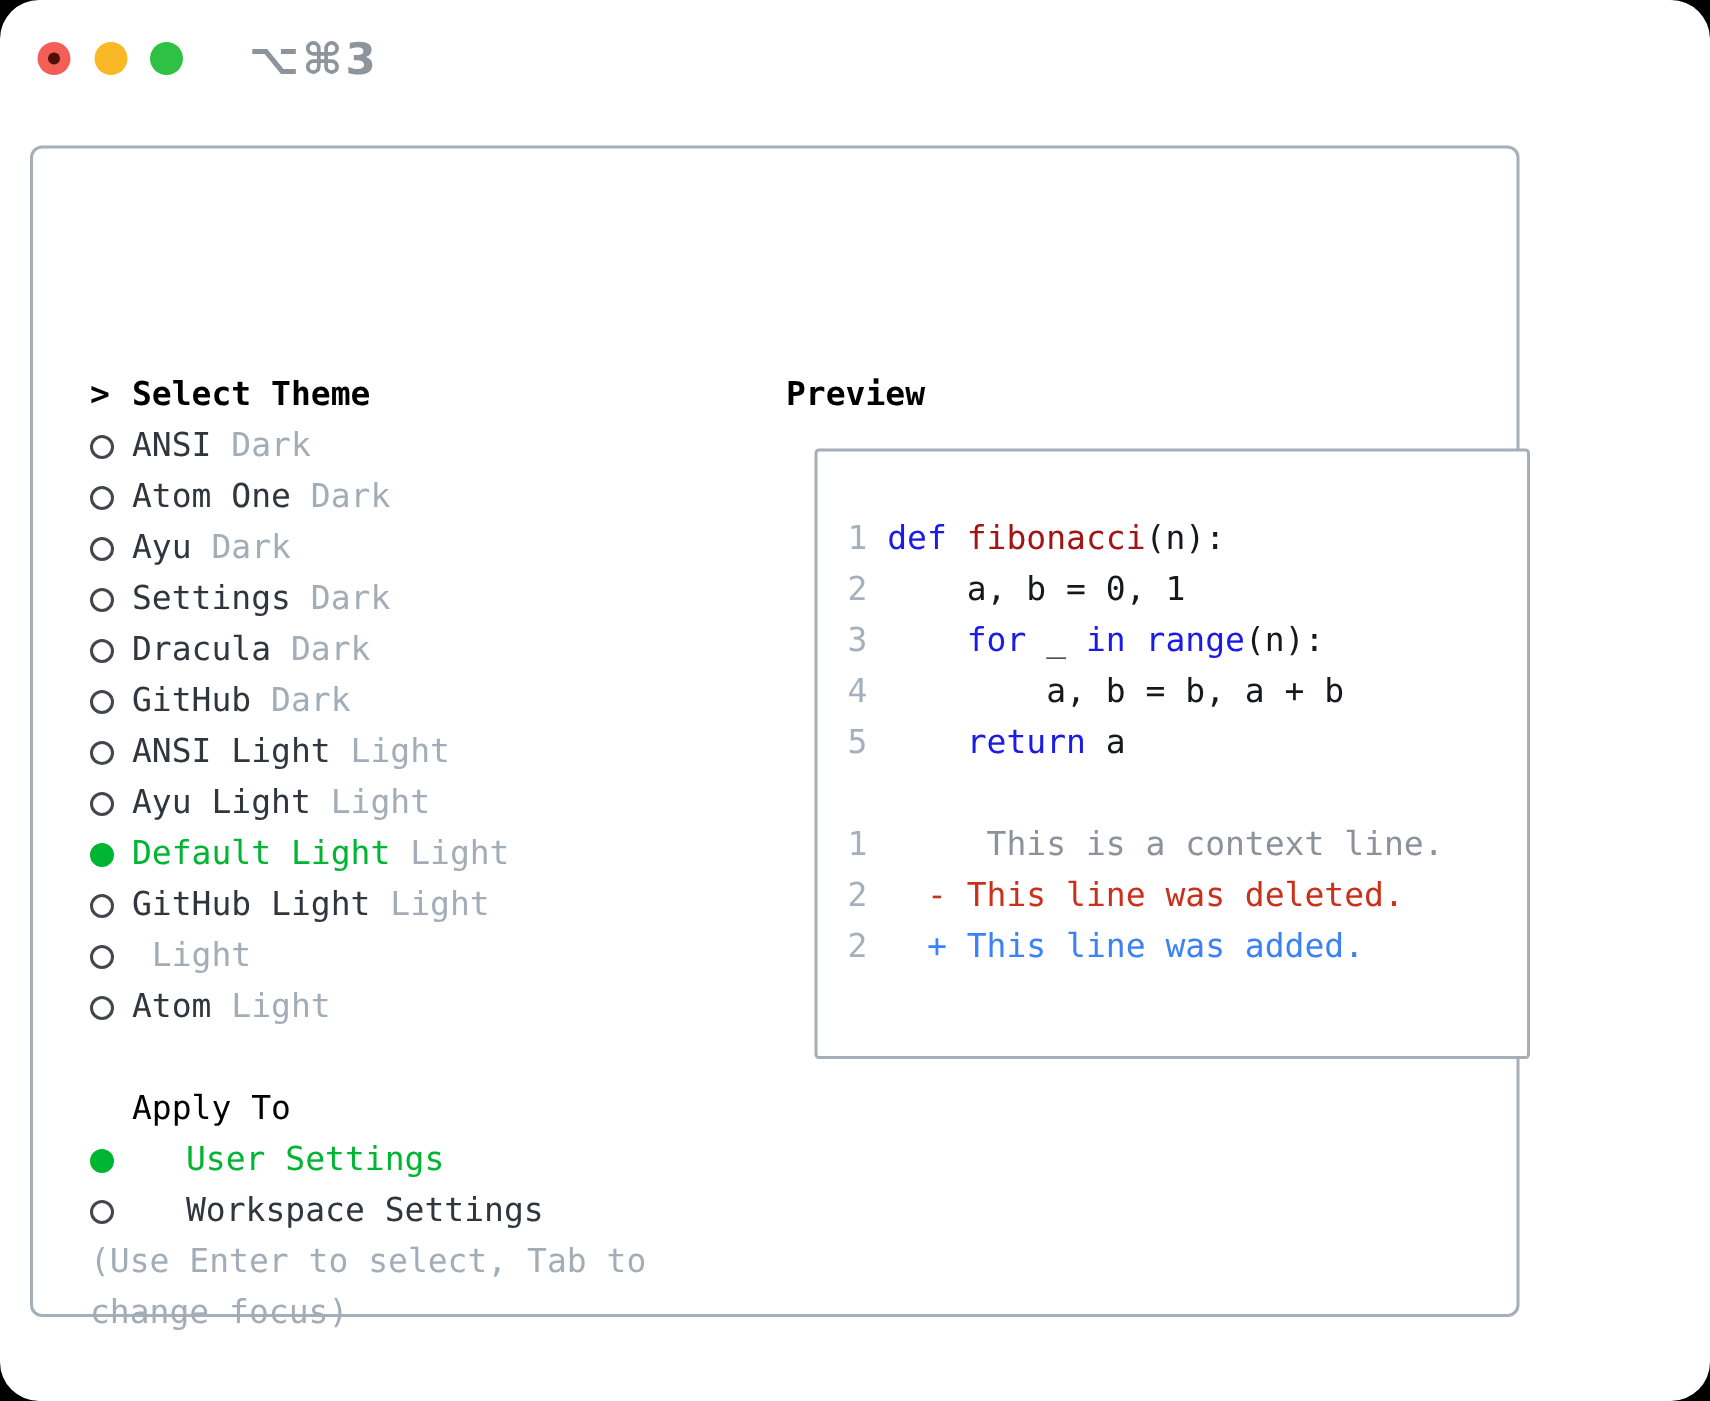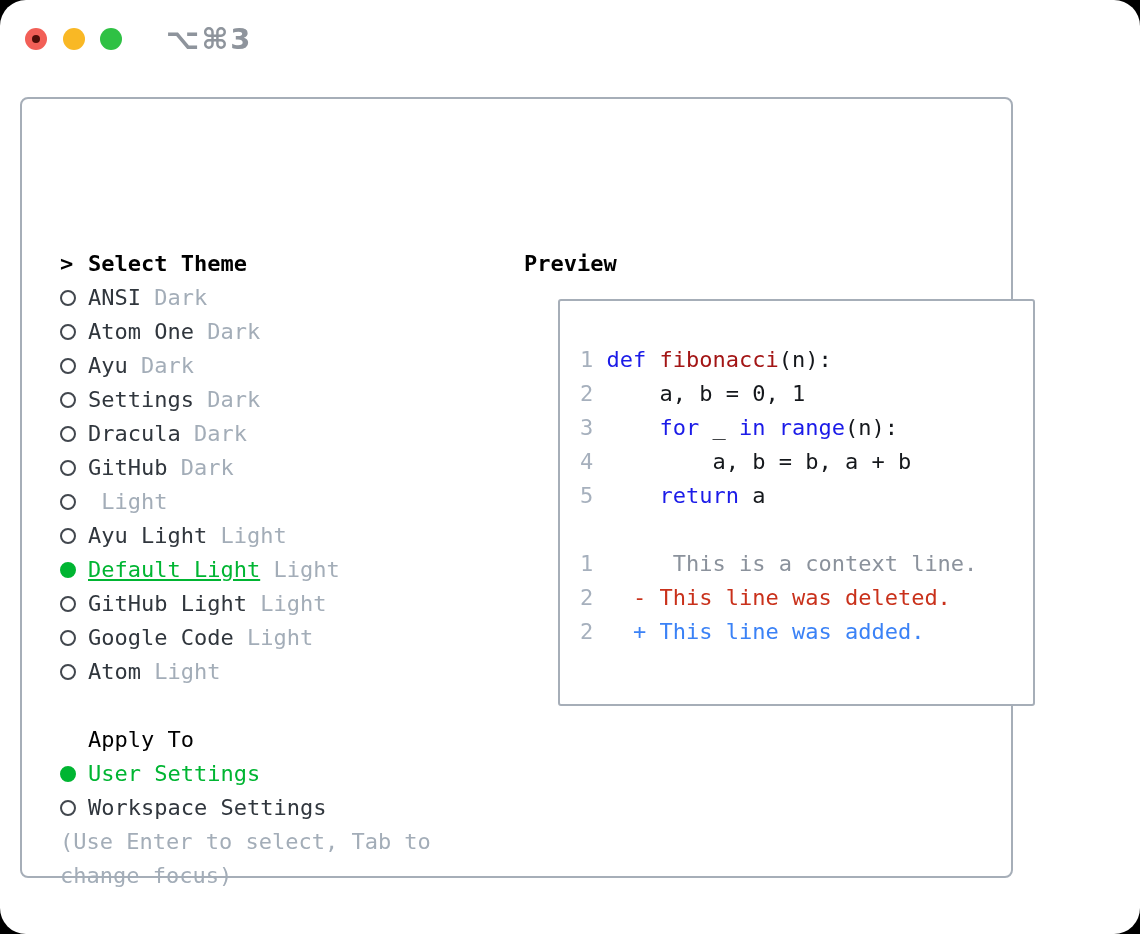--- a/index.html
+++ b/index.html
@@ -44,35 +44,35 @@
   }
   .caret{font-weight:bold;color:#000;}
   .radio{
     width:12px;height:12px;border:2px solid #42474e;border-radius:50%;
     display:inline-block;box-sizing:content-box;
   }
   .radio.on{background:#00b532;border-color:#00b532;}
   .hdr{font-weight:bold;color:#000;}
   .subhdr{color:#000;}
   .item-name{color:#30363d;}
-  .item-name.sel{color:#00b532;text-decoration:underline;}
+  .item-name.sel{color:#00b532;}
   .variant{color:#a3adb8;}
-  .opt-label{color:#30363d;}
+  .opt-label{color:#30363d;margin-left:36px;}
   .opt-label.sel{color:#00b532;}
   .hint{
     color:#a3adb8;white-space:pre;
   }
   .spacer{height:34px;}
   
   .preview-title{
     position:absolute;left:502px;top:148px;height:34px;line-height:34px;
     font-size:22px;font-weight:bold;color:#000;
   }
   .preview-box{
-    position:absolute;left:536px;top:200px;width:477px;height:407px;
+    position:absolute;left:521px;top:200px;width:477px;height:407px;
     border:2px solid #a6aeb8;border-radius:3px;box-sizing:border-box;
     background:#fff;
   }
   .code{
     position:absolute;left:20px;top:42px;
     font-size:22px;line-height:34px;white-space:pre;
   }
   .pline{height:34px;}
   .tok-ln{color:#a6b0bd;}
   .tok-kw{color:#1b1be8;}
@@ -99,25 +99,25 @@
         <span class="gutter"><span class="caret">&gt;</span></span>
         <span class="hdr">Select Theme</span>
       </div>
       <div id="theme-items">
           <div class="row"><span class="gutter"><span class="radio"></span></span><span class="item-name">ANSI</span><span class="variant"> Dark</span></div>
           <div class="row"><span class="gutter"><span class="radio"></span></span><span class="item-name">Atom One</span><span class="variant"> Dark</span></div>
           <div class="row"><span class="gutter"><span class="radio"></span></span><span class="item-name">Ayu</span><span class="variant"> Dark</span></div>
           <div class="row"><span class="gutter"><span class="radio"></span></span><span class="item-name">Settings</span><span class="variant"> Dark</span></div>
           <div class="row"><span class="gutter"><span class="radio"></span></span><span class="item-name">Dracula</span><span class="variant"> Dark</span></div>
           <div class="row"><span class="gutter"><span class="radio"></span></span><span class="item-name">GitHub</span><span class="variant"> Dark</span></div>
-          <div class="row"><span class="gutter"><span class="radio"></span></span><span class="variant"> Light</span></div>
+          <div class="row"><span class="gutter"><span class="radio"></span></span><span class="item-name">ANSI Light</span><span class="variant"> Light</span></div>
           <div class="row"><span class="gutter"><span class="radio"></span></span><span class="item-name">Ayu Light</span><span class="variant"> Light</span></div>
           <div class="row"><span class="gutter"><span class="radio on"></span></span><span class="item-name sel">Default Light</span><span class="variant"> Light</span></div>
           <div class="row"><span class="gutter"><span class="radio"></span></span><span class="item-name">GitHub Light</span><span class="variant"> Light</span></div>
-          <div class="row"><span class="gutter"><span class="radio"></span></span><span class="item-name">Google Code</span><span class="variant"> Light</span></div>
+          <div class="row"><span class="gutter"><span class="radio"></span></span><span class="variant"> Light</span></div>
           <div class="row"><span class="gutter"><span class="radio"></span></span><span class="item-name">Atom</span><span class="variant"> Light</span></div>
         </div>
       <div class="spacer"></div>
       <div class="row">
         <span class="gutter"></span>
         <span class="subhdr">Apply To</span>
       </div>
       <div id="apply-options">
           <div class="row"><span class="gutter"><span class="radio on"></span></span><span class="opt-label sel">User Settings</span></div>
           <div class="row"><span class="gutter"><span class="radio"></span></span><span class="opt-label">Workspace Settings</span></div>

